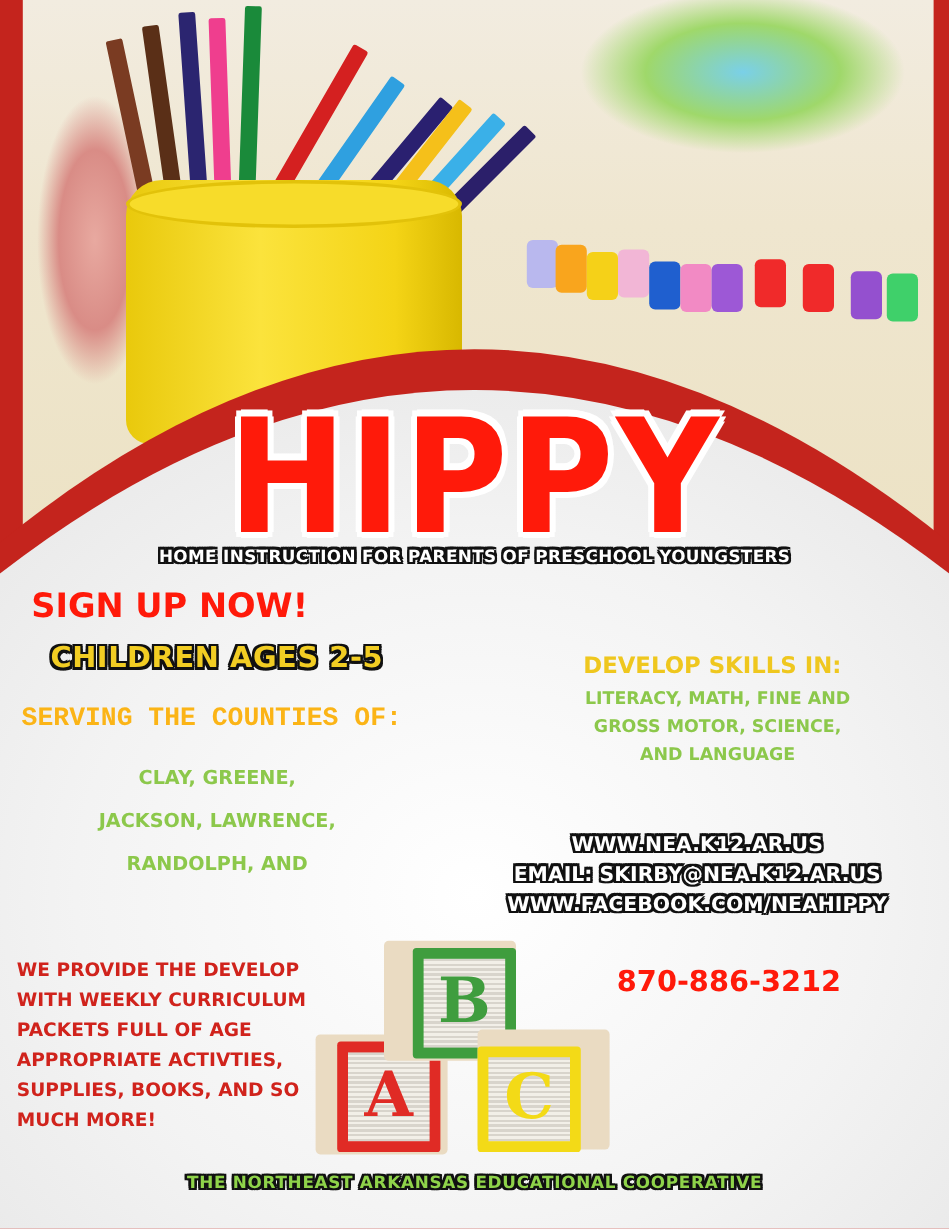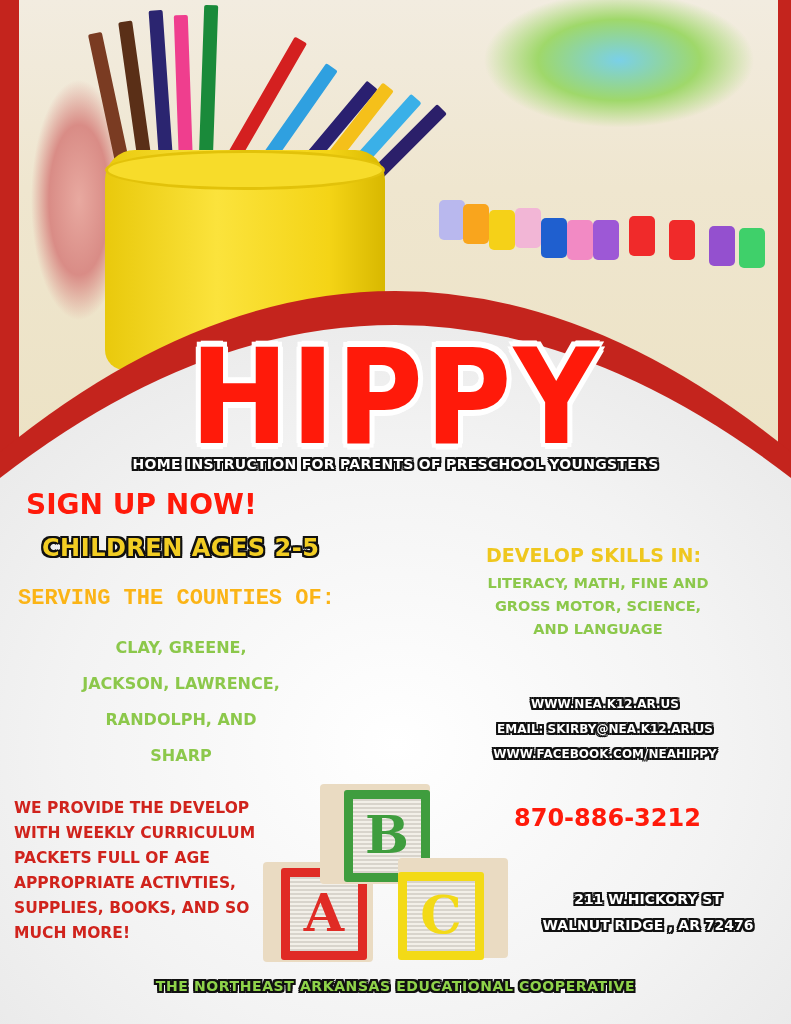--- a/index.html
+++ b/index.html
@@ -89,42 +89,37 @@
 
   <div class="t red" style="left:26px;top:488px;font-size:28px;">SIGN UP NOW!</div>
 
   <div class="t ages" style="left:42px;top:534px;font-size:24px;letter-spacing:0.5px;">CHILDREN AGES 2-5</div>
 
   <div class="t orange" style="left:18px;top:586px;font-size:22px;font-family:Liberation Mono, monospace;">SERVING THE COUNTIES OF:</div>
   <div class="t green center-block" style="left:20px;width:322px;top:630px;font-size:16px;line-height:36px;">
     <div>CLAY, GREENE,</div>
     <div>JACKSON, LAWRENCE,</div>
     <div>RANDOLPH, AND</div>
-    <div>SHARP</div>
   </div>
 
   <div class="t yellow" style="left:486px;top:544px;font-size:19px;">DEVELOP SKILLS IN:</div>
   <div class="t green center-block" style="left:470px;width:256px;top:572px;font-size:14.5px;line-height:23px;">
     <div>LITERACY, MATH, FINE AND</div>
     <div>GROSS MOTOR, SCIENCE,</div>
     <div>AND LANGUAGE</div>
   </div>
 
-  <div class="t outline-w center-block" style="left:440px;width:330px;top:692px;font-size:12px;line-height:25px;">
+  <div class="t outline-w center-block" style="left:416px;width:330px;top:692px;font-size:17px;line-height:25px;">
     <div>WWW.NEA.K12.AR.US</div>
     <div>EMAIL: SKIRBY@NEA.K12.AR.US</div>
     <div>WWW.FACEBOOK.COM/NEAHIPPY</div>
   </div>
 
   <div class="t red" style="left:514px;top:804px;font-size:24px;">870-886-3212</div>
 
-  <div class="t outline-w center-block" style="left:520px;width:256px;top:886px;font-size:14px;line-height:26px;">
-    <div>211 W.HICKORY ST</div>
-    <div>WALNUT RIDGE , AR 72476</div>
-  </div>
 
   <div class="t darkred" style="left:14px;top:796px;font-size:15.5px;line-height:25px;">
     <div>WE PROVIDE THE DEVELOP</div>
     <div>WITH WEEKLY CURRICULUM</div>
     <div>PACKETS FULL OF AGE</div>
     <div>APPROPRIATE ACTIVTIES,</div>
     <div>SUPPLIES, BOOKS, AND SO</div>
     <div>MUCH MORE!</div>
   </div>
 

